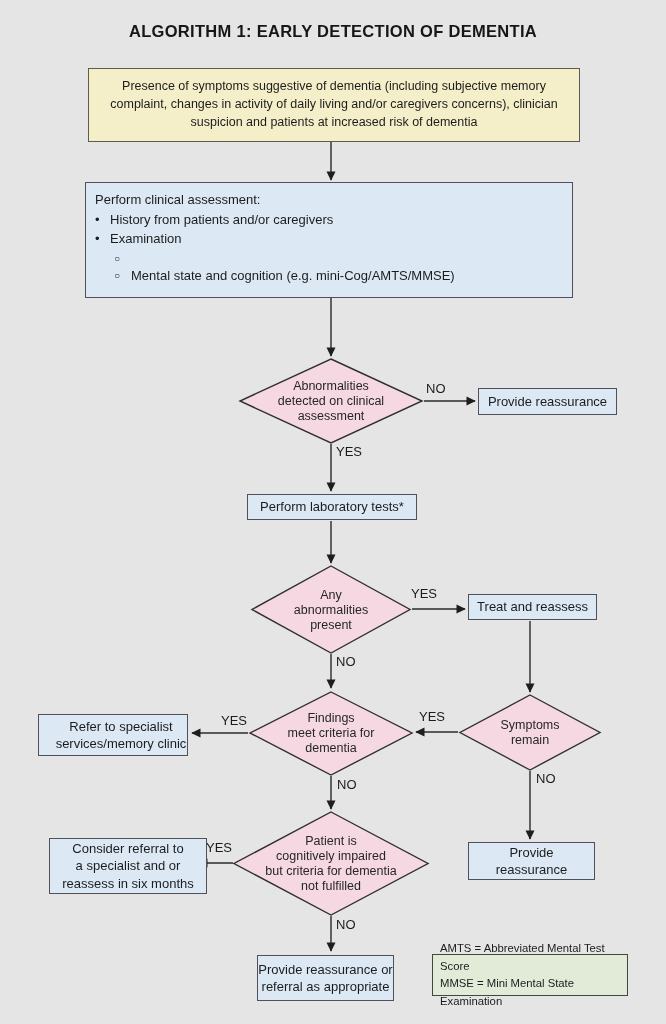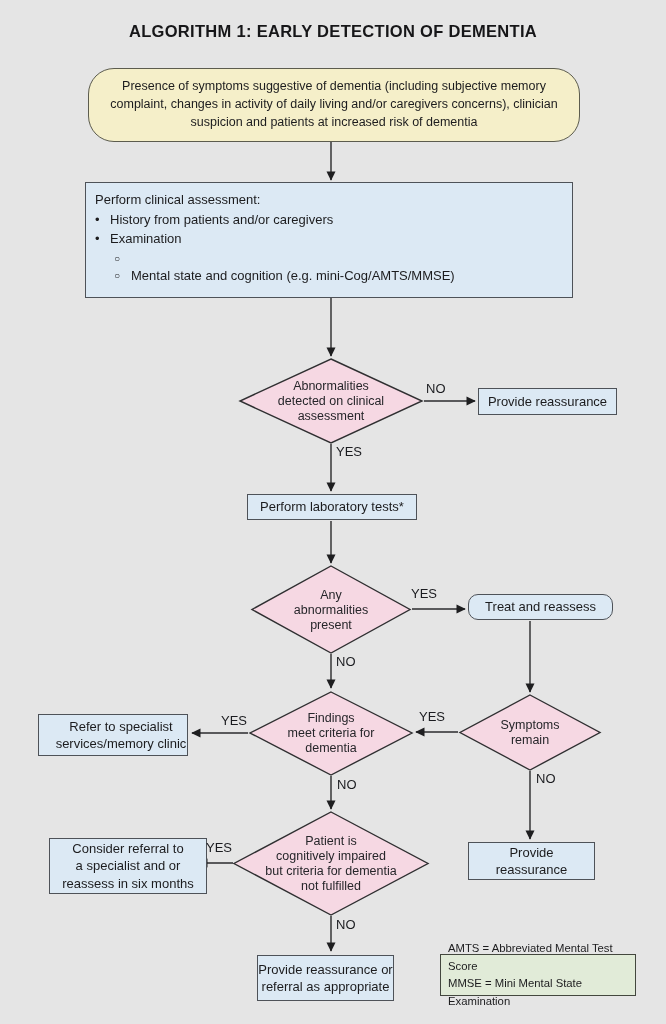--- a/index.html
+++ b/index.html
@@ -14,21 +14,21 @@
   }
   svg.connectors{position:absolute;left:0;top:0;}
   .box{
     position:absolute;box-sizing:border-box;border:1.4px solid #4e5258;
     display:flex;align-items:center;justify-content:center;
     text-align:center;white-space:pre-line;font-size:13px;line-height:1.32;
   }
   .yellow{background:#F5EFC9;border-color:#5c5c4e;font-size:12.5px;line-height:1.42;}
   .blue{background:#DCE9F4;}
   .green{background:#E1EBD8;border-color:#43473e;text-align:left;justify-content:flex-start;
-         font-size:11.3px;line-height:1.55;padding-left:7px;margin-left:8px;}
+         font-size:11.3px;line-height:1.55;padding-left:7px;}
   .assess{
     position:absolute;box-sizing:border-box;border:1.4px solid #4e5258;background:#DCE9F4;
     font-size:13px;line-height:1.5;padding:7px 10px 6px 9px;text-align:left;
   }
   .assess .row{display:flex;}
   .assess .m1{width:15px;flex:0 0 15px;}
   .assess .ind{width:19px;flex:0 0 19px;}
   .assess .m2{width:17px;flex:0 0 17px;font-size:10px;padding-top:2px;}
   .dtext{
     position:absolute;display:flex;align-items:center;justify-content:center;
@@ -67,21 +67,21 @@
     </g>
     <g stroke="#2f2f31" stroke-width="1.4">
       <polygon points="331,359 422,401 331,443 240,401" fill="#F6D8E3"></polygon>
       <polygon points="331,566 410,609.5 331,653 252,609.5" fill="#F6D8E3"></polygon>
       <polygon points="331,692 412,733 331,775 250,733" fill="#F6D8E3"></polygon>
       <polygon points="530,695 600,732.5 530,770 460,732.5" fill="#F6D8E3"></polygon>
       <polygon points="331,812 428,863.5 331,915 234,863.5" fill="#F6D8E3"></polygon>
     </g>
   </svg>
 
-  <div class="box yellow" style="left:88px;top:68px;width:492px;height:74px;border-radius:26px;">Presence of symptoms suggestive of dementia (including subjective memory
+  <div class="box yellow" style="left:88px;top:68px;width:492px;height:74px;">Presence of symptoms suggestive of dementia (including subjective memory
 complaint, changes in activity of daily living and/or caregivers concerns), clinician
 suspicion and patients at increased risk of dementia</div>
 
   <div class="assess" style="left:85px;top:182px;width:488px;height:116px;">
     <div>Perform clinical assessment:</div>
     <div class="row">
       <span class="m1">•</span>
       <span>History from patients and/or caregivers</span>
     </div>
     <div class="row">
@@ -110,21 +110,21 @@
 dementia</div>
   <div class="dtext" style="left:231px;top:833px;width:200px;height:61px;">Patient is
 cognitively impaired
 but criteria for dementia
 not fulfilled</div>
   <div class="dtext" style="left:460px;top:716px;width:140px;height:33px;">Symptoms
 remain</div>
 
   <div class="box blue" style="left:478px;top:388px;width:139px;height:27px;">Provide reassurance</div>
   <div class="box blue" style="left:247px;top:494px;width:170px;height:26px;">Perform laboratory tests*</div>
-  <div class="box blue" style="left:468px;top:594px;width:145px;height:26px;border-radius:10px;">Treat and reassess</div>
+  <div class="box blue" style="left:468px;top:594px;width:129px;height:26px;">Treat and reassess</div>
   <div class="box blue" style="left:38px;top:714px;width:150px;height:42px;padding-left:16px;">Refer to specialist
 services/memory clinic</div>
   <div class="box blue" style="left:37px;top:838px;width:158px;height:56px;margin-left:12px;">Consider referral to
 a specialist and or
 reassess in six months</div>
   <div class="box blue" style="left:468px;top:842px;width:127px;height:38px;">Provide
 reassurance</div>
   <div class="box blue" style="left:257px;top:955px;width:137px;height:46px;">Provide reassurance or
 referral as appropriate</div>
 

